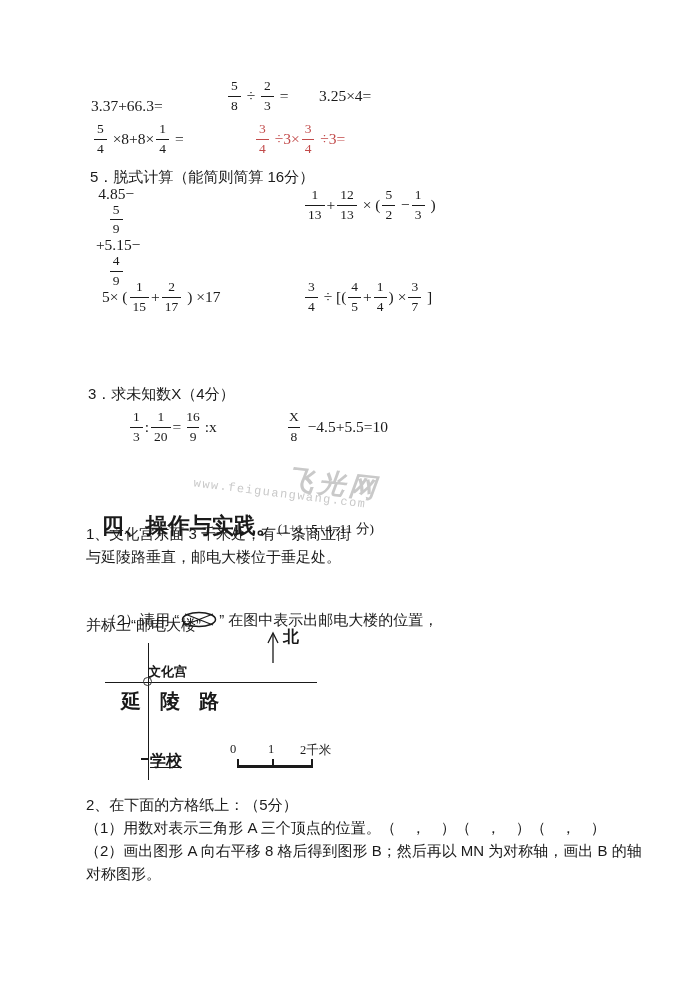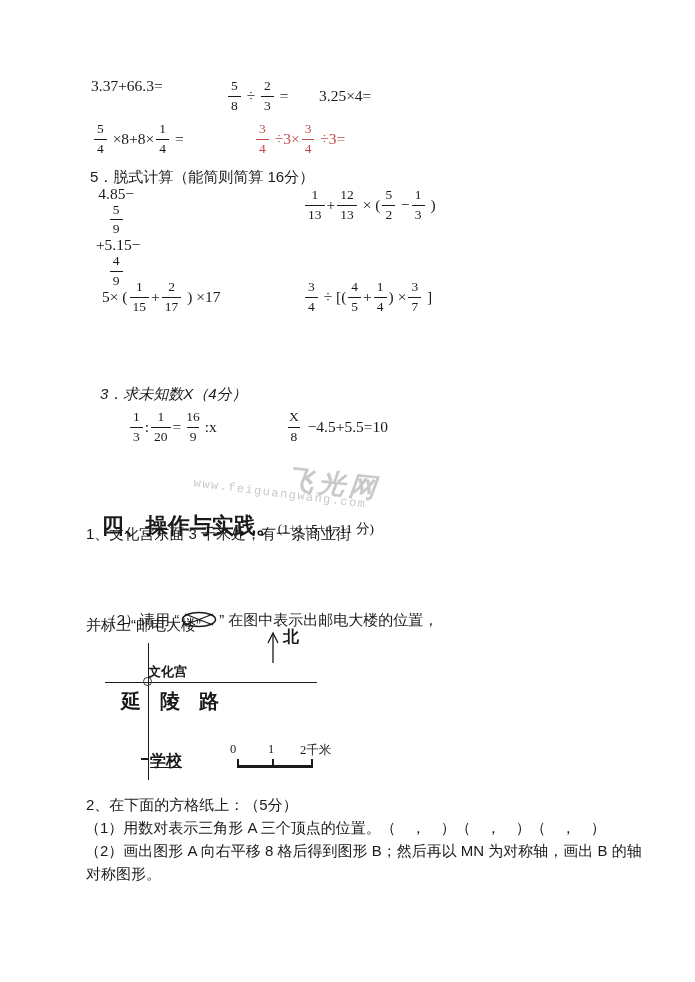--- a/index.html
+++ b/index.html
@@ -45,44 +45,45 @@
   .marker-circle{position:absolute;left:143px;top:677px;width:9px;height:9px;
     border:1.4px solid #333;border-radius:50%;background:transparent;box-sizing:border-box;}
   .scale-num{position:absolute;font-family:"Liberation Serif",serif;font-size:12.5px;}
   .tick{position:absolute;width:2px;height:9px;background:var(--ink);}
 </style>
 </head>
 <body>
 
 <div class="page">
 
-  <div class="mrow" style="left:91px;top:66px;"><span>3.37+66.3=</span></div>
+  <div class="mrow" style="left:91px;top:86px;"><span>3.37+66.3=</span></div>
   <div class="mrow" style="left:226px;top:76px;"><span class="frac"><span class="num">5</span><span class="den">8</span></span><span> ÷ </span><span class="frac"><span class="num">2</span><span class="den">3</span></span><span> =</span></div>
   <div class="mrow" style="left:319px;top:76px;"><span>3.25×4=</span></div>
 
   <div class="mrow" style="left:92px;top:119px;"><span class="frac"><span class="num">5</span><span class="den">4</span></span><span> ×8+8×</span><span class="frac"><span class="num">1</span><span class="den">4</span></span><span> =</span></div>
   <div class="mrow red" style="left:254px;top:119px;"><span class="frac"><span class="num">3</span><span class="den">4</span></span><span> ÷3×</span><span class="frac"><span class="num">3</span><span class="den">4</span></span><span> ÷3=</span></div>
 
   <div class="theader" style="left:90px;top:167px;">5．脱式计算（能简则简算 16分）</div>
   <div class="mrow" style="left:92px;top:185px;flex-direction:column;"><span>4.85−</span><span class="frac"><span class="num">5</span><span class="den">9</span></span><span> +5.15−</span><span class="frac"><span class="num">4</span><span class="den">9</span></span></div>
   <div class="mrow" style="left:303px;top:185px;"><span class="frac"><span class="num">1</span><span class="den">13</span></span><span>+</span><span class="frac"><span class="num">12</span><span class="den">13</span></span><span> × (</span><span class="frac"><span class="num">5</span><span class="den">2</span></span><span> −</span><span class="frac"><span class="num">1</span><span class="den">3</span></span><span> )</span></div>
   <div class="mrow" style="left:102px;top:277px;"><span>5× (</span><span class="frac"><span class="num">1</span><span class="den">15</span></span><span>+</span><span class="frac"><span class="num">2</span><span class="den">17</span></span><span> ) ×17</span></div>
   <div class="mrow" style="left:303px;top:277px;"><span class="frac"><span class="num">3</span><span class="den">4</span></span><span> ÷ [(</span><span class="frac"><span class="num">4</span><span class="den">5</span></span><span>+</span><span class="frac"><span class="num">1</span><span class="den">4</span></span><span>) ×</span><span class="frac"><span class="num">3</span><span class="den">7</span></span><span> ]</span></div>
 
-  <div class="theader" style="left:100px;top:384px;font-style:italic;">3．求未知数X（4分）</div>
+  <div class="theader" style="left:88px;top:384px;">3．求未知数X（4分）</div>
   <div class="mrow" style="left:128px;top:407px;"><span class="frac"><span class="num">1</span><span class="den">3</span></span><span>:</span><span class="frac"><span class="num">1</span><span class="den">20</span></span><span>=</span><span class="frac"><span class="num">16</span><span class="den">9</span></span><span>:x</span></div>
   <div class="mrow" style="left:284px;top:407px;"><span class="frac"><span class="num">X</span><span class="den">8</span></span><span> −4.5+5.5=10</span></div>
 
   <div class="wm-logo">飞光网</div>
   <div class="wm-url">www.feiguangwang.com</div>
 
   <div class="tline" style="left:85px;top:497px;">
     <span class="sec-title">四、操作与实践。</span><span class="sec-score">(1+1+5+4=11 分)</span>
   </div>
   <div class="tline" style="left:86px;top:524px;">1、文化宫东面 3 千米处，有一条商业街</div>
+  <div class="tline" style="left:86px;top:547px;">与延陵路垂直，邮电大楼位于垂足处。</div>
   <div class="tline" style="left:85px;top:591px;">
     <span>（2）请用 “</span><span class="sym-ellipse"><svg width="36" height="17" viewBox="0 0 36 17">
           <ellipse cx="18" cy="8.5" rx="16.5" ry="7" fill="none" stroke="#1a1a1a" stroke-width="1.5"></ellipse>
           <path d="M4,3 L32,14 M32,3 L4,14" stroke="#1a1a1a" stroke-width="1.3" fill="none"></path>
         </svg></span><span>” 在图中表示出邮电大楼的位置，</span>
   </div>
   <div class="tline" style="left:86px;top:615px;">并标上“邮电大楼”</div>
 
   <div>
 

